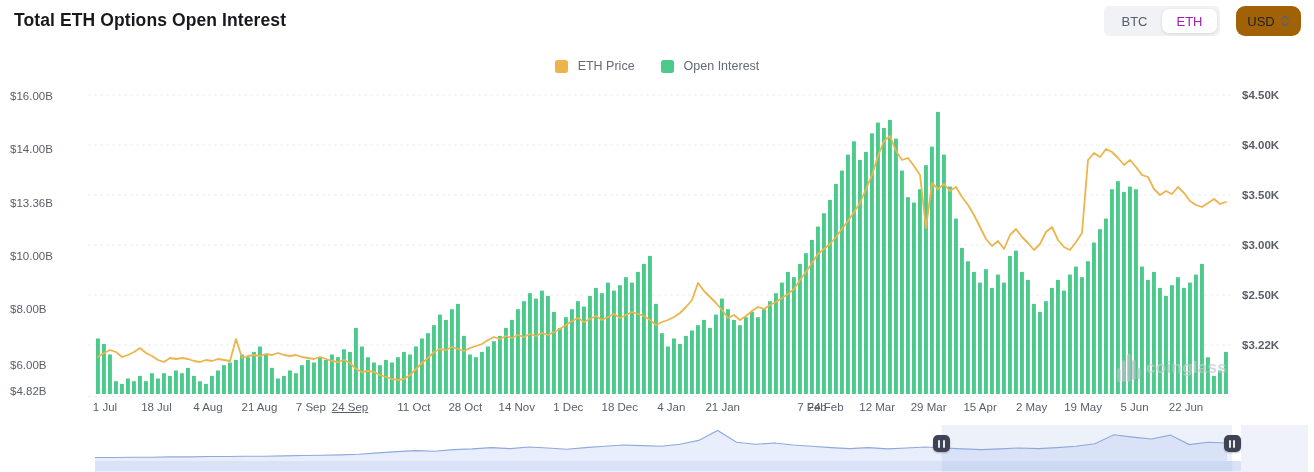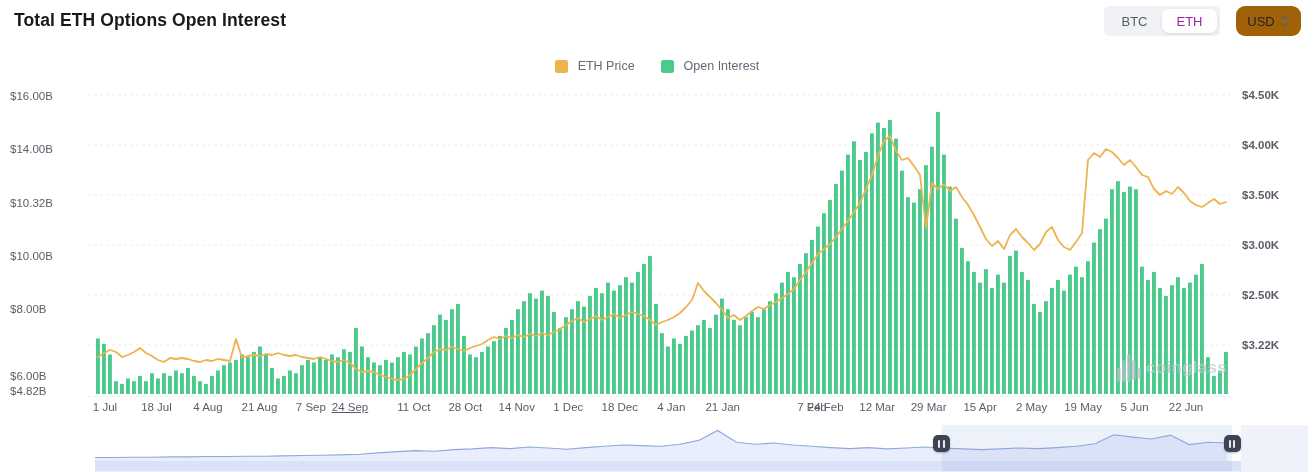--- a/index.html
+++ b/index.html
@@ -261,24 +261,24 @@
         <rect x="1206.00" y="357.2" width="3.90" height="36.8" fill="#4bca8c"></rect>
         <rect x="1212.00" y="375.9" width="3.90" height="18.1" fill="#4bca8c"></rect>
         <rect x="1218.00" y="370.5" width="3.90" height="23.5" fill="#4bca8c"></rect>
         <rect x="1224.00" y="351.9" width="3.90" height="42.1" fill="#4bca8c"></rect>
       </g>
       <polyline points="98.0,357.0 104.0,353.0 110.0,350.0 116.0,352.0 122.0,357.0 128.0,355.0 134.0,352.0 140.0,348.0 146.0,353.0 152.0,356.0 158.0,360.0 164.0,362.0 170.0,358.0 176.0,359.0 182.0,358.0 188.0,359.0 194.0,361.0 200.0,362.0 206.0,360.0 212.0,361.0 218.0,359.0 224.0,360.0 230.0,361.0 236.0,339.0 242.0,358.0 248.0,356.0 254.0,355.0 260.0,356.0 266.0,354.0 272.0,355.0 278.0,353.0 284.0,355.0 290.0,356.0 296.0,355.0 302.0,357.0 308.0,358.0 314.0,359.0 320.0,357.0 326.0,359.0 332.0,361.0 338.0,362.0 344.0,360.0 350.0,363.0 356.0,369.0 362.0,372.0 368.0,371.0 374.0,372.0 380.0,375.0 386.0,377.0 392.0,379.0 398.0,380.0 404.0,379.0 410.0,375.0 416.0,369.0 422.0,363.0 428.0,358.0 434.0,352.0 440.0,349.0 446.0,350.0 452.0,347.0 458.0,349.0 464.0,351.0 470.0,348.0 476.0,346.0 482.0,344.0 488.0,340.0 494.0,337.0 500.0,339.0 506.0,336.0 512.0,338.0 518.0,335.0 524.0,337.0 530.0,334.0 536.0,336.0 542.0,333.0 548.0,335.0 554.0,332.0 560.0,329.0 566.0,325.0 572.0,321.0 578.0,318.0 584.0,322.0 590.0,319.0 596.0,316.0 602.0,320.0 608.0,317.0 614.0,314.0 620.0,318.0 626.0,315.0 632.0,312.0 638.0,314.0 644.0,316.0 650.0,320.0 656.0,325.0 662.0,322.0 668.0,320.0 674.0,317.0 680.0,313.0 686.0,307.0 692.0,300.0 698.0,283.0 704.0,291.0 710.0,297.0 716.0,303.0 722.0,310.0 728.0,318.0 734.0,315.0 740.0,320.0 746.0,316.0 752.0,311.0 758.0,307.0 764.0,309.0 770.0,305.0 776.0,302.0 782.0,298.0 788.0,294.0 794.0,289.0 800.0,280.0 806.0,272.0 812.0,263.0 818.0,254.0 824.0,249.0 830.0,244.0 836.0,237.0 842.0,229.0 848.0,221.0 854.0,212.0 860.0,203.0 866.0,189.0 872.0,175.0 878.0,156.0 884.0,141.0 890.0,136.0 896.0,151.0 902.0,160.0 908.0,158.0 914.0,166.0 920.0,175.0 926.0,228.0 932.0,183.0 938.0,189.0 944.0,184.0 950.0,191.0 956.0,187.0 962.0,197.0 968.0,205.0 974.0,215.0 980.0,227.0 986.0,239.0 992.0,246.0 998.0,241.0 1004.0,249.0 1010.0,235.0 1016.0,229.0 1022.0,237.0 1028.0,243.0 1034.0,250.0 1040.0,244.0 1046.0,232.0 1052.0,227.0 1058.0,240.0 1064.0,247.0 1070.0,250.0 1076.0,242.0 1082.0,233.0 1088.0,160.0 1094.0,153.0 1100.0,157.0 1106.0,149.0 1112.0,152.0 1118.0,158.0 1124.0,165.0 1130.0,160.0 1136.0,167.0 1142.0,175.0 1148.0,177.0 1154.0,189.0 1160.0,195.0 1166.0,191.0 1172.0,194.0 1178.0,187.0 1184.0,193.0 1190.0,201.0 1196.0,205.0 1202.0,207.0 1208.0,203.0 1214.0,199.0 1220.0,204.0 1226.0,202.0" fill="none" stroke="#edb44e" stroke-width="1.8" stroke-linejoin="round" stroke-linecap="round"></polyline>
     </svg>
   <div id="axis-left">
       <div class="tick left" style="top: 88.931px;">$16.00B</div>
       <div class="tick left" style="top: 142.253px;">$14.00B</div>
-      <div class="tick left" style="top: 195.575px;">$10.32B</div>
+      <div class="tick left" style="top: 195.575px;">$13.36B</div>
       <div class="tick left" style="top: 248.896px;">$10.00B</div>
       <div class="tick left" style="top: 302.218px;">$8.00B</div>
-      <div class="tick left" style="top: 369px;">$6.00B</div>
+      <div class="tick left" style="top: 358px;">$6.00B</div>
       <div class="tick left" style="top: 384px;">$4.82B</div>
     </div>
   <div id="axis-right">
       <div class="tick right" style="top: 88px;">$4.50K</div>
       <div class="tick right" style="top: 138px;">$4.00K</div>
       <div class="tick right" style="top: 188px;">$3.50K</div>
       <div class="tick right" style="top: 238px;">$3.00K</div>
       <div class="tick right" style="top: 288px;">$2.50K</div>
       <div class="tick right" style="top: 338px;">$3.22K</div>
     </div>

